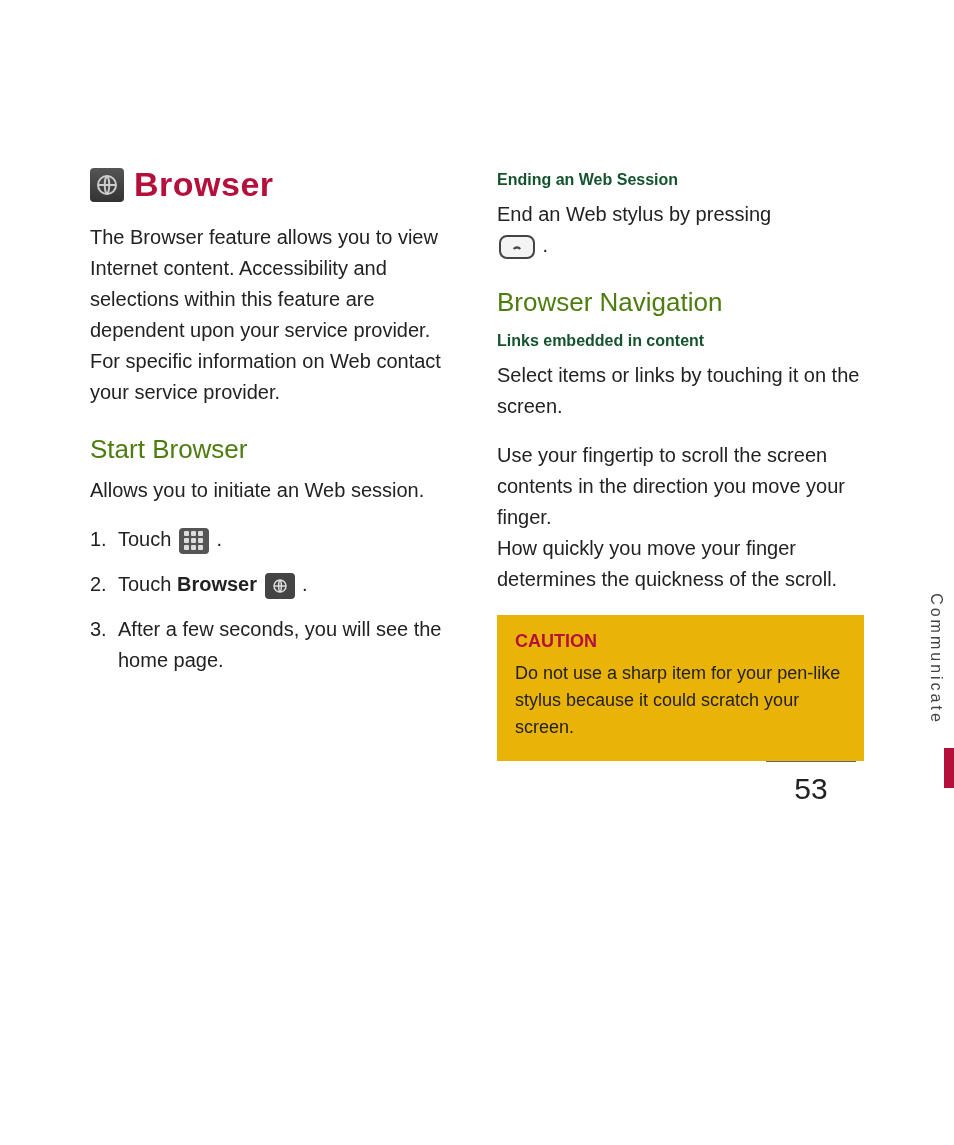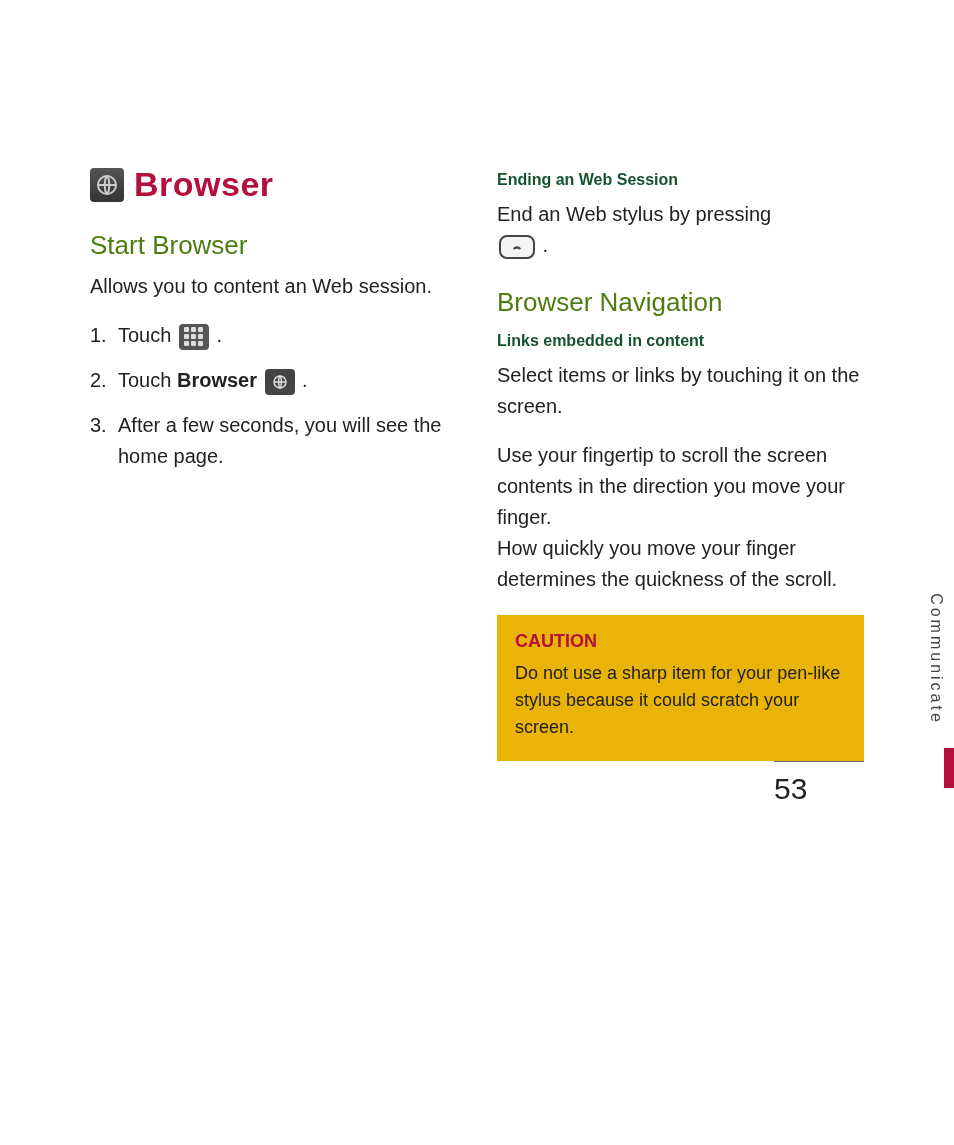--- a/index.html
+++ b/index.html
@@ -117,23 +117,23 @@
     right: -48px; top: 80px;
     transform: rotate(90deg);
     transform-origin: center;
     font-size: 16px;
     letter-spacing: 3px;
     color: #444;
     white-space: nowrap;
   }
   .page-num-wrap {
     position: absolute;
-    right: 90px;
+    right: 98px;
     bottom: 55px;
-    text-align: left;
+    text-align: center;
   }
   .page-num-wrap .rule {
     border-top: 1px solid #666;
     width: 90px;
     margin-left: auto;
     margin-bottom: 10px;
   }
   .page-num-wrap .num {
     font-size: 30px;
     color: #222;
@@ -152,23 +152,24 @@
       <div class="main-title">
         <span class="icon-box">
           <svg viewBox="0 0 24 24" fill="none" stroke="#ccc" stroke-width="2">
             <circle cx="12" cy="12" r="9"></circle>
             <path d="M3 12h18M12 3c3 3 3 15 0 18M12 3c-3 3-3 15 0 18"></path>
           </svg>
         </span>
         <h1>Browser</h1>
       </div>
 
+      <p class="body">The Browser feature allows you to view Internet content. Accessibility and selections within this feature are dependent upon your service provider. For specific information on Web contact your service provider.</p>
 
       <h2 class="section">Start Browser</h2>
-      <p class="body">Allows you to content an Web session.</p>
+      <p class="body">Allows you to initiate an Web session.</p>
 
       <div class="step">
         <span class="num">1.</span>
         <span class="txt">
           <span>Touch </span>
           <span class="inline-icon grid">
             <span class="g">
               <span class="dot"></span>
                 <span class="dot"></span>
                 <span class="dot"></span>

